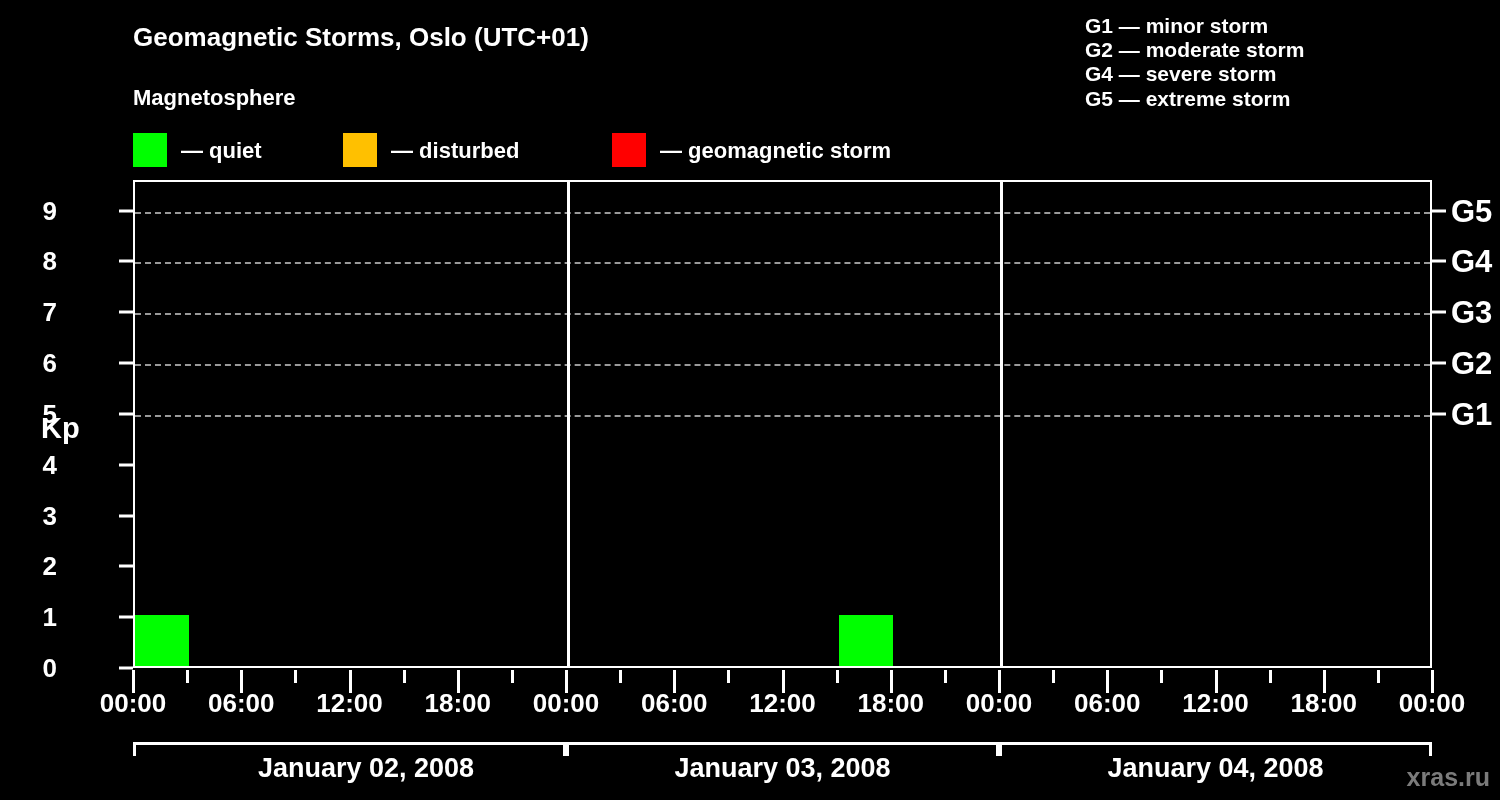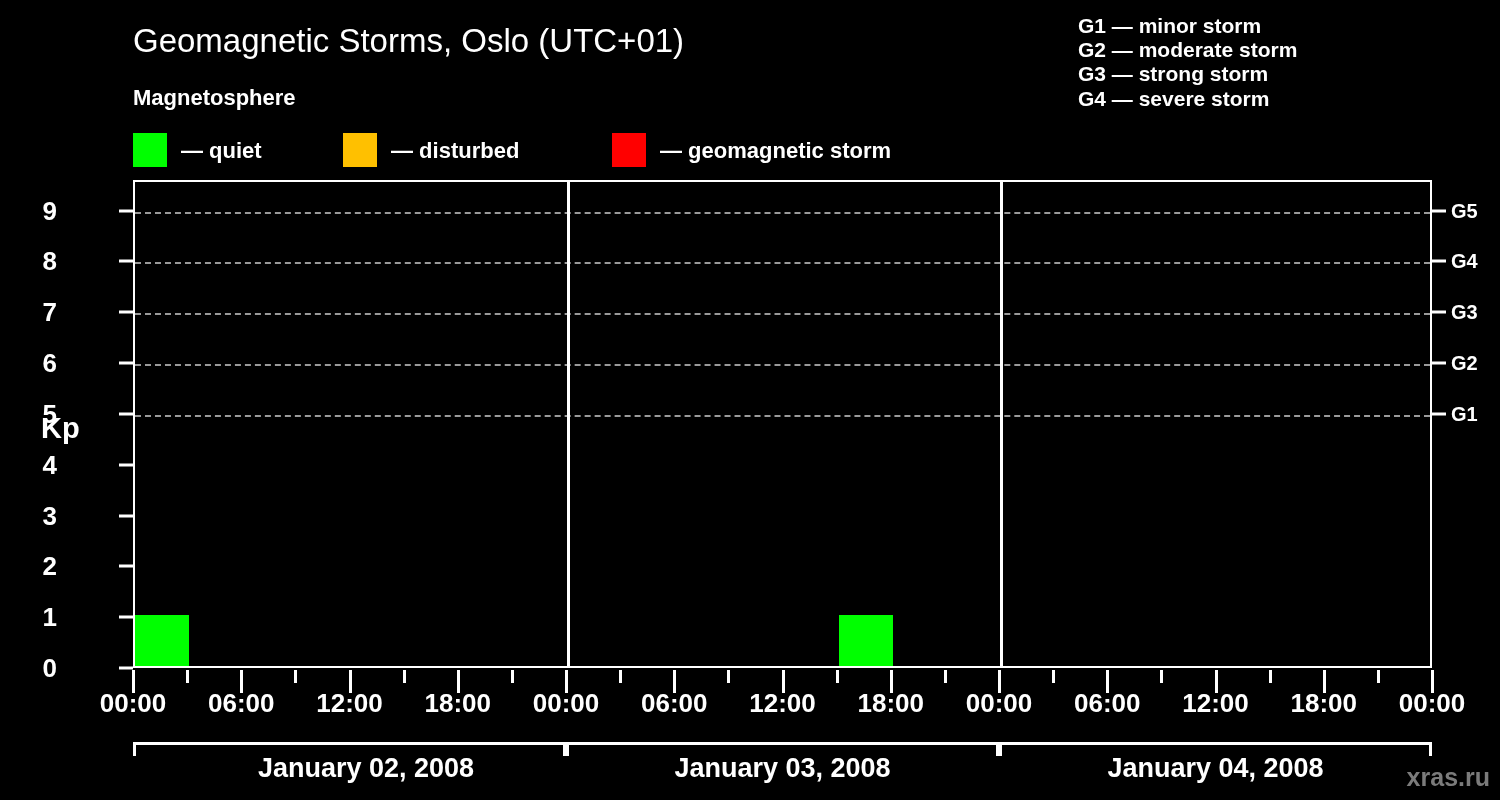--- a/index.html
+++ b/index.html
@@ -8,21 +8,21 @@
     width:1500px;height:800px;overflow:hidden;position:relative;
     font-family:"Liberation Sans", sans-serif;
     color:#ffffff;
     -webkit-font-smoothing:antialiased;
   }
   .root{position:absolute;inset:0;}
 
   
   #chart-title{
     position:absolute;left:133px;top:22px;
-    font-size:33px;font-weight:normal;letter-spacing:0px;white-space:nowrap;
+    font-size:26px;font-weight:bold;letter-spacing:0px;white-space:nowrap;
   }
   #legend-heading{
     position:absolute;left:133px;top:85px;
     font-size:22px;font-weight:bold;white-space:nowrap;
   }
   #legend-row{
     position:absolute;left:133px;top:132px;height:36px;
   }
   .legend-item{
     position:absolute;top:0;display:flex;align-items:center;height:36px;
@@ -34,21 +34,21 @@
   .legend-text{
     font-size:22px;font-weight:bold;margin-left:14px;line-height:1;
     position:relative;top:1px;
   }
 
   
   #g-scale-key{
     position:absolute;left:1078px;top:14px;
   }
   .g-key-line{
-    font-size:21px;font-weight:bold;line-height:24.2px;white-space:nowrap;
+    font-size:21px;font-weight:bold;line-height:24.2px;white-space:nowrap;margin-left:7px;
   }
 
   
   #plot-frame{
     position:absolute;left:133px;top:180px;width:1299px;height:488px;
     border:2px solid #ffffff;box-sizing:border-box;background:#000;
   }
   .gridline{
     position:absolute;left:0;right:0;height:0;
     border-top:2px dashed #9a9a9a;
@@ -71,21 +71,21 @@
     transform:translateY(-50%);
   }
   #y-axis-title{
     position:absolute;left:41px;top:428px;
     font-size:29px;font-weight:bold;transform:translateY(-50%);
   }
 
   
   .gtick-label{
     position:absolute;left:1451px;
-    font-size:20px;font-weight:bold;transform:translateY(-50%);
+    font-size:31px;font-weight:bold;transform:translateY(-50%);
     line-height:1;white-space:nowrap;text-align:right;
   }
   .gtick-mark{
     position:absolute;left:1432px;width:14px;height:3px;background:#ffffff;
     transform:translateY(-50%);
   }
 
   
   .xtick-major{
     position:absolute;top:670px;width:3px;height:23px;background:#ffffff;
@@ -140,22 +140,22 @@
       </div>
       <div class="legend-item" style="left: 479px; justify-content: space-between;">
         <span class="legend-swatch" style="background: rgb(255, 0, 0);"></span>
         <span class="legend-text">— geomagnetic storm</span>
       </div>
     </div>
 
   <div id="g-scale-key">
       <div class="g-key-line">G1 — minor storm</div>
       <div class="g-key-line">G2 — moderate storm</div>
-      <div class="g-key-line">G3 — strong storm</div>
       <div class="g-key-line">G4 — severe storm</div>
+      <div class="g-key-line">G5 — extreme storm</div>
     </div>
 
   <div id="plot-frame">
       <div class="gridline" style="top: 232.833px;"></div>
       <div class="gridline" style="top: 182px;"></div>
       <div class="gridline" style="top: 131.167px;"></div>
       <div class="gridline" style="top: 80.3333px;"></div>
       <div class="gridline" style="top: 29.5px;"></div>
       <div class="day-sep" style="left: 432px;"></div>
       <div class="day-sep" style="left: 865px;"></div>

